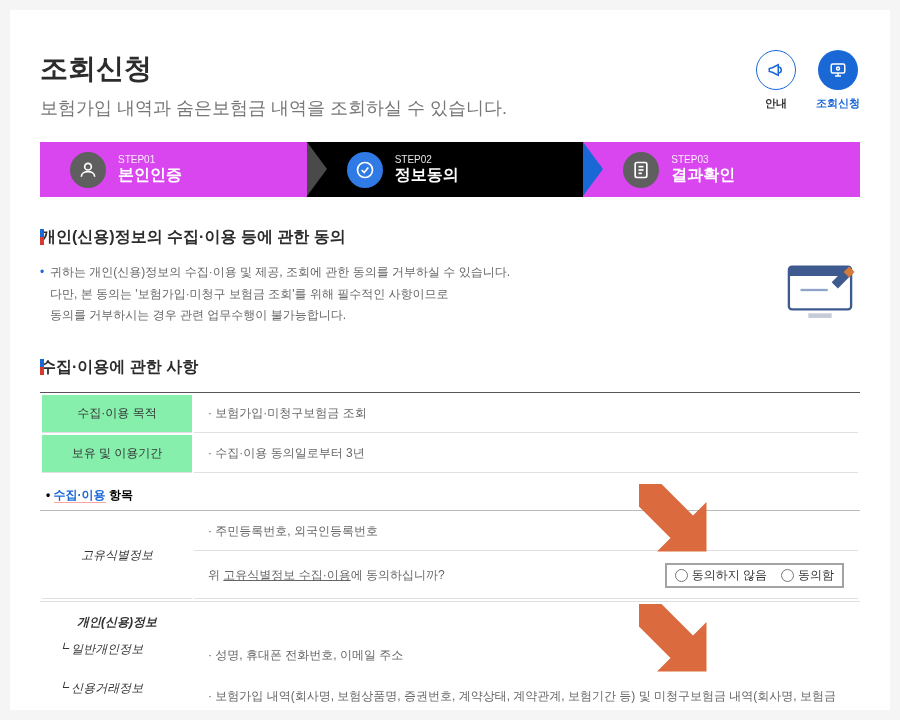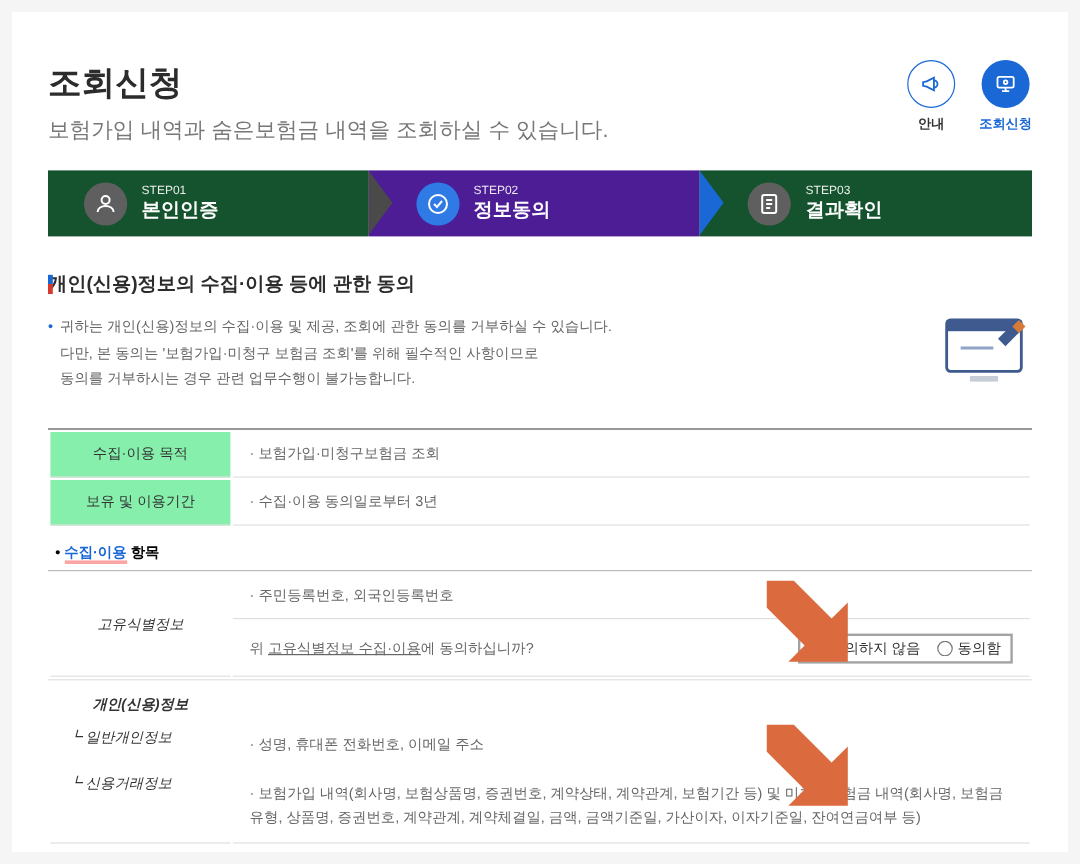--- a/index.html
+++ b/index.html
@@ -61,22 +61,22 @@
     
     .stepper { display: flex; height: 55px; margin-bottom: 30px; }
     .step {
       flex: 1;
       display: flex;
       align-items: center;
       gap: 12px;
       padding-left: 30px;
       position: relative;
     }
-    .step-bg { background: #14532d; color: #fff; }
-    .step-active { background: #4c1d95; color: #fff; }
+    .step-bg { background: #d946ef; color: #fff; }
+    .step-active { background: #000000; color: #fff; }
     .step-icon {
       width: 36px; height: 36px; border-radius: 50%;
       display: flex; align-items: center; justify-content: center;
     }
     .step-bg .step-icon { background: #5f5f5f; }
     .step-active .step-icon { background: #2f7ae4; }
     .step-text small { font-size: 10px; opacity: 0.9; display: block; }
     .step-text b { font-size: 16px; }
     .step-arrow-right::after {
       content: "";
@@ -129,21 +129,21 @@
     .info-table th {
       width: 150px; background: #86efac; color: #333;
       text-align: center; font-weight: normal;
     }
     .info-table td { color: #666; }
 
     .sub-title-link {
       font-size: 12px; font-weight: bold;
       margin: 12px 0 6px 0; padding-left: 6px;
     }
-    .sub-title-link .txt { border-bottom: 3px solid #fca5a5; color: #1a68d6; }
+    .sub-title-link .txt { border-bottom: 1px solid #fca5a5; color: #1a68d6; }
 
     .consent-row {
       position: relative;
       display: flex;
       justify-content: space-between;
       align-items: center;
     }
     .consent-q { color: #666; }
     .consent-q .under { text-decoration: underline; }
     .radio-box {
@@ -251,20 +251,21 @@
 
   <svg class="section-illu" viewBox="0 0 100 90">
     <rect x="10" y="15" width="80" height="55" rx="4" fill="#fff" stroke="#3e5a8f" stroke-width="3"></rect>
     <rect x="10" y="15" width="80" height="12" fill="#3e5a8f"></rect>
     <line x1="25" y1="45" x2="60" y2="45" stroke="#8fa4c7" stroke-width="3"></line>
     <rect x="35" y="75" width="30" height="6" fill="#c7cdd6"></rect>
     <path d="M65 35 L80 20 L88 28 L73 43 Z" fill="#3e5a8f"></path>
     <rect x="82" y="16" width="10" height="10" transform="rotate(45 86 22)" fill="#d67a3a"></rect>
   </svg>
 
+  <div class="section-title">수집·이용에 관한 사항</div>
 
   <table class="info-table">
     <tbody>
         <tr>
       <th>수집·이용 목적</th>
       <td>· 보험가입·미청구보험금 조회</td>
     </tr>
     <tr>
       <th>보유 및 이용기간</th>
       <td>· 수집·이용 동의일로부터 3년</td>

